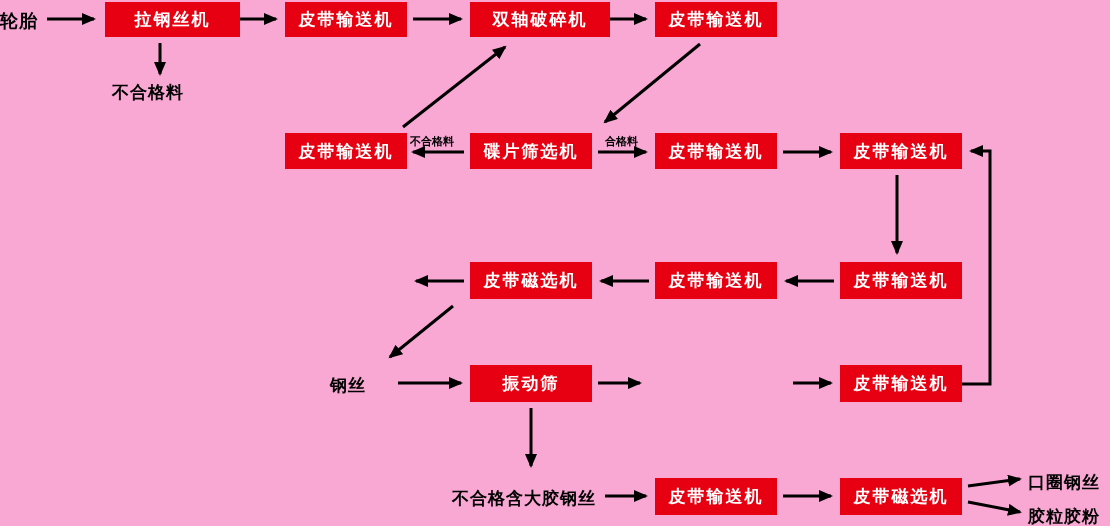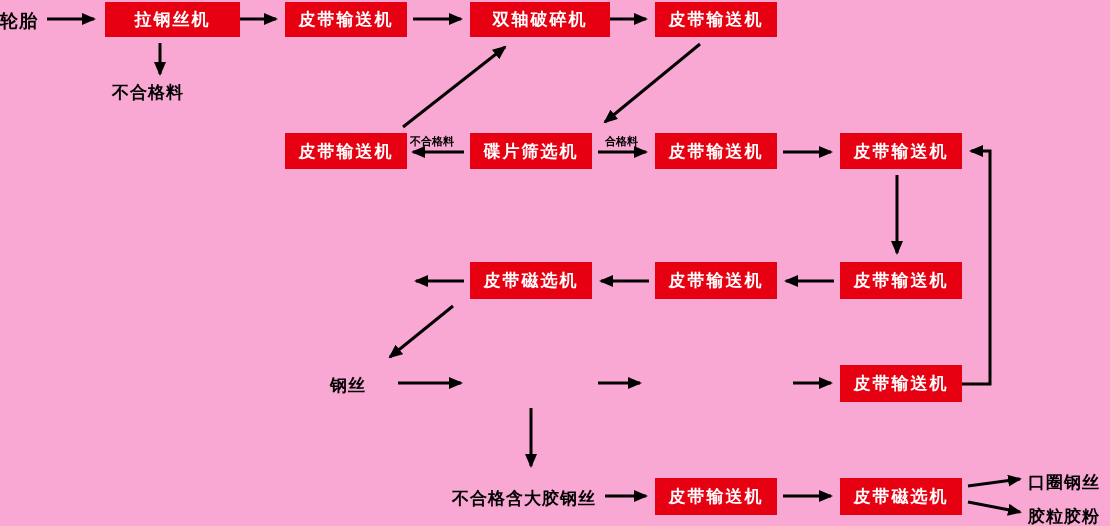--- a/index.html
+++ b/index.html
@@ -69,20 +69,21 @@
   <div class="node" style="left:470px;top:133px;width:122px;height:36px">碟片筛选机</div>
   <span class="txt small" style="left:605px;top:134px">合格料</span>
   <div class="node" style="left:655px;top:133px;width:122px;height:36px">皮带输送机</div>
   <div class="node" style="left:840px;top:133px;width:122px;height:36px">皮带输送机</div>
 
   <div class="node" style="left:470px;top:262px;width:122px;height:37px">皮带磁选机</div>
   <div class="node" style="left:655px;top:262px;width:122px;height:37px">皮带输送机</div>
   <div class="node" style="left:840px;top:262px;width:122px;height:37px">皮带输送机</div>
 
   <span class="txt" style="left:330px;top:374px">钢丝</span>
+  <div class="node" style="left:470px;top:365px;width:122px;height:37px">振动筛</div>
   <div class="node" style="left:840px;top:365px;width:122px;height:37px">皮带输送机</div>
 
   <span class="txt" style="left:452px;top:487px">不合格含大胶钢丝</span>
   <div class="node" style="left:655px;top:478px;width:122px;height:37px">皮带输送机</div>
   <div class="node" style="left:840px;top:478px;width:122px;height:37px">皮带磁选机</div>
   <span class="txt" style="left:1028px;top:471px">口圈钢丝</span>
   <span class="txt" style="left:1028px;top:505px">胶粒胶粉</span>
 
 </div>
 

